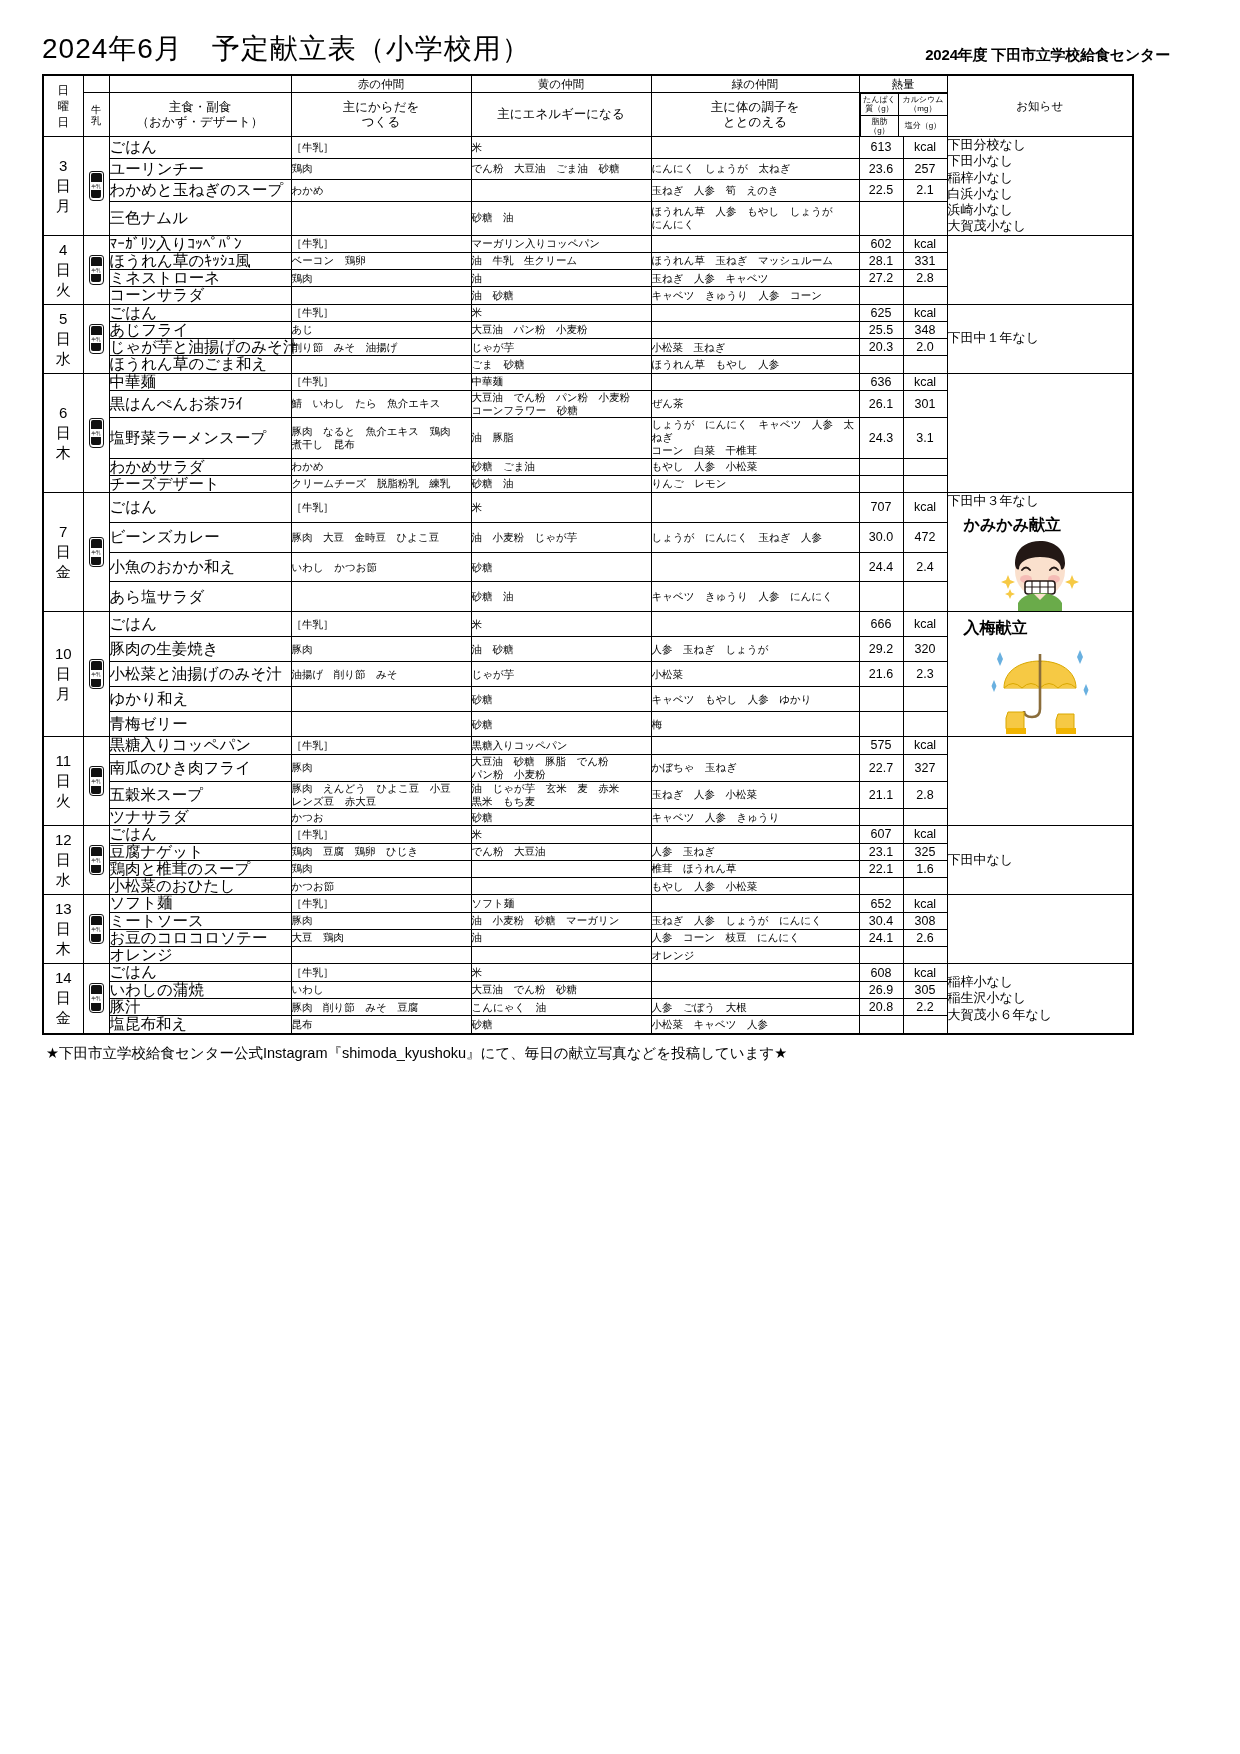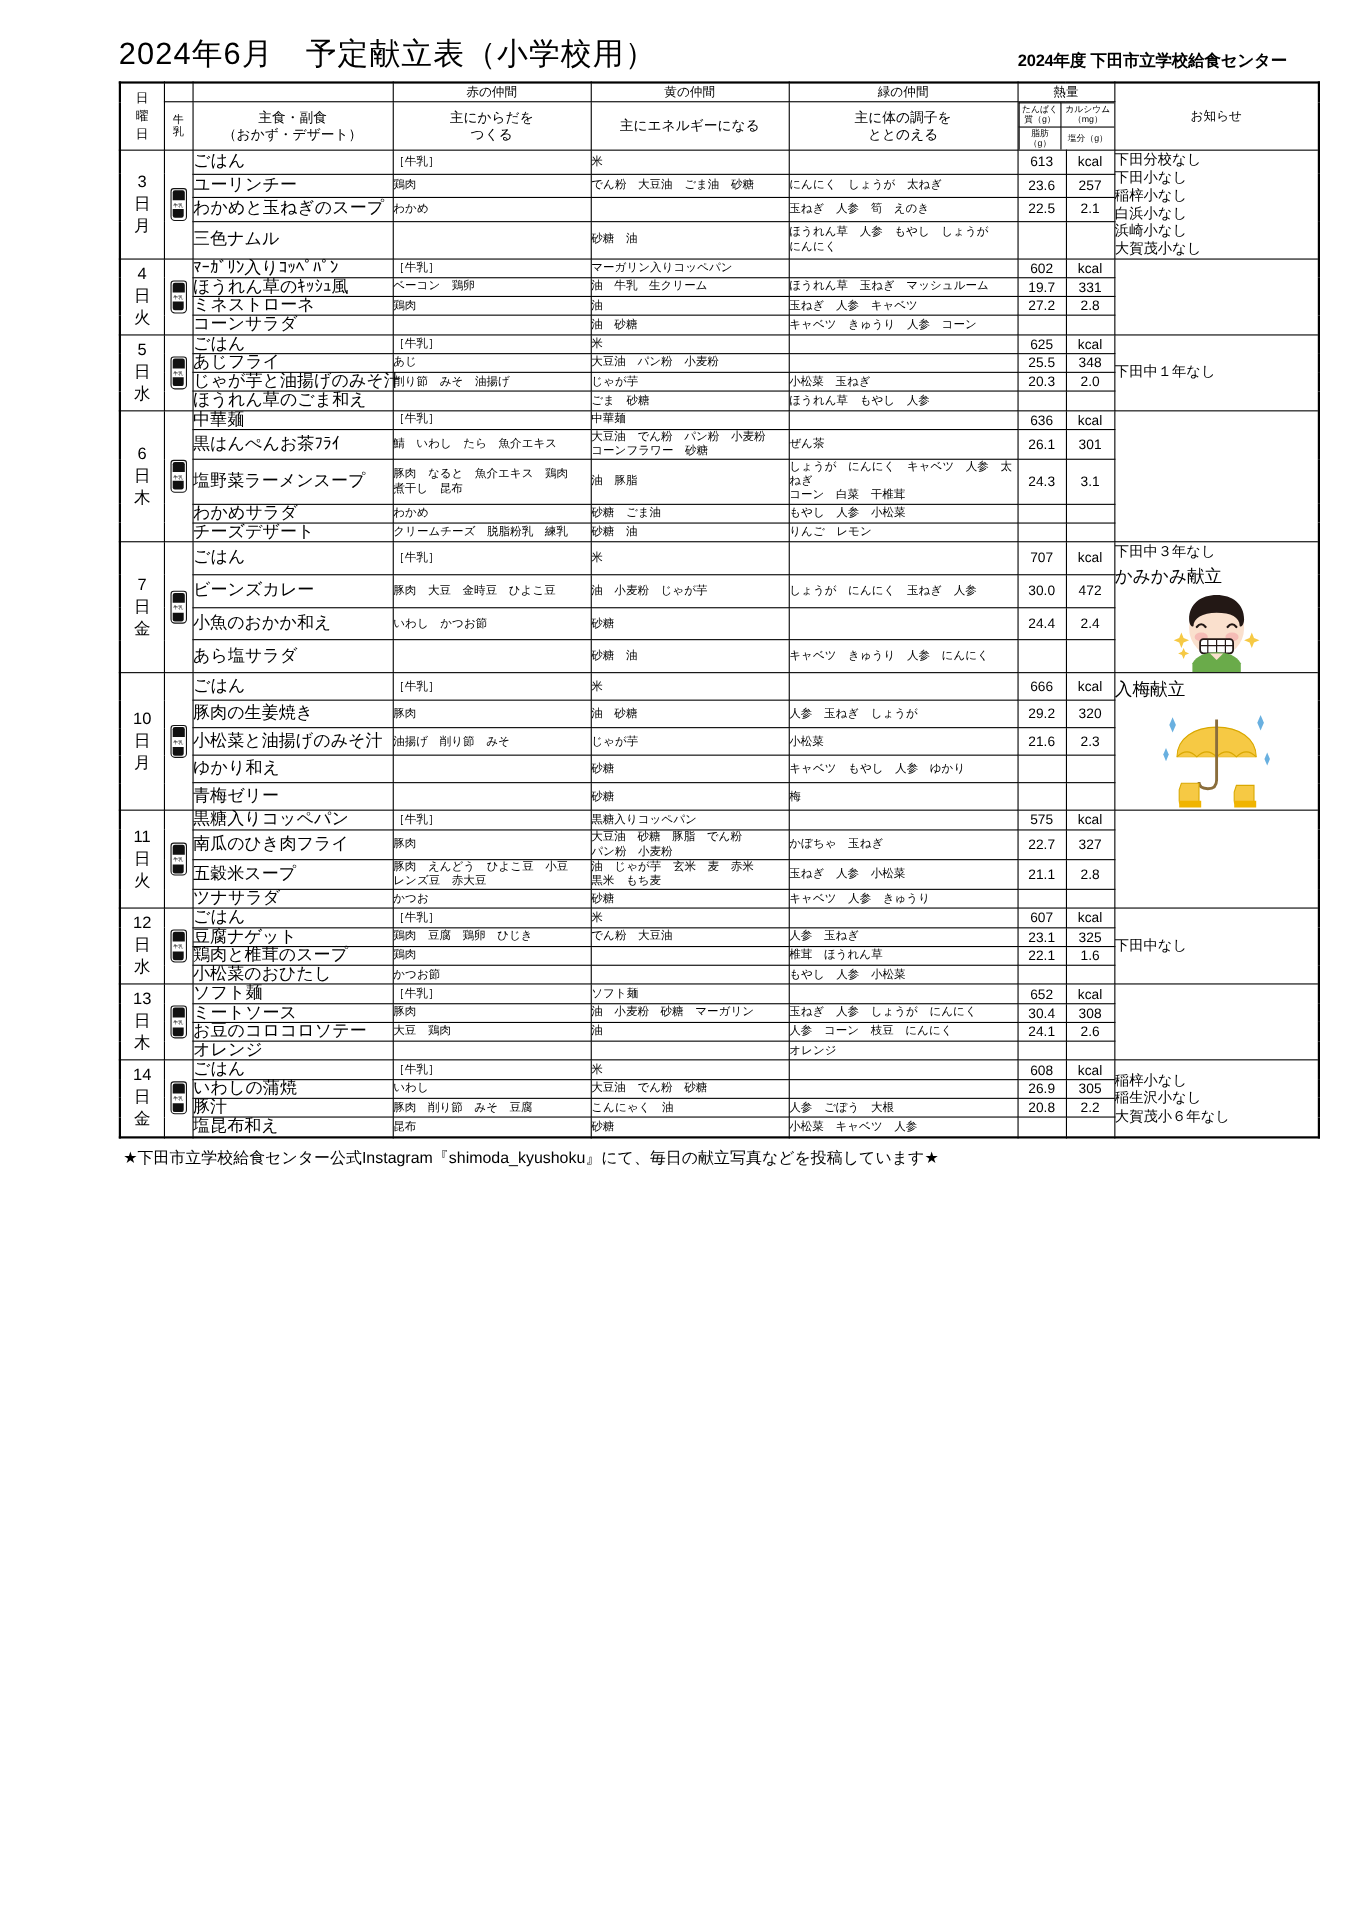--- a/index.html
+++ b/index.html
@@ -8,21 +8,21 @@
     margin: 0; padding: 0;
     background: #fff;
   }
   body {
     width: 1240px; height: 1754px;
     font-family: "Liberation Sans", "DejaVu Sans", sans-serif;
     color: #000;
     position: relative;
     overflow: hidden;
   }
-  .page { padding: 30px 70px 0 108px; }
+  .page { padding: 30px 70px 0 42px; }
 
   
   .title-row {
     display: flex;
     align-items: flex-end;
     justify-content: space-between;
     margin-bottom: 6px;
   }
   .doc-title {
     font-size: 28px;
@@ -156,21 +156,21 @@
   .milk-label {
     position: absolute;
     left: 0; right: 0; top: 12px;
     font-size: 4.5px;
     text-align: center;
     line-height: 5px;
     z-index: 2;
   }
 
   
-  .note-strong { font-weight: normal; font-size: 16px; display:block; margin: 6px 0 2px; }
+  .note-strong { font-weight: bold; font-size: 16px; display:block; margin: 6px 16px 2px; }
   .note-line { display:block; }
 
   
   .illus-smile { width: 92px; height: 74px; margin: 0 auto; display:block; }
   .illus-rain  { width: 120px; height: 96px; margin: 2px auto 0; display:block; }
 
   
   .footnotes {
     width: 1140px;
     margin-top: 10px;
@@ -361,21 +361,21 @@
           <td class="dish">ほうれん草のｷｯｼｭ風</td>
           <td class="ing">
             <div>ベーコン　鶏卵</div>
           </td>
           <td class="ing">
             <div>油　牛乳　生クリーム</div>
           </td>
           <td class="ing">
             <div>ほうれん草　玉ねぎ　マッシュルーム</div>
           </td>
-          <td class="num">19.7</td>
+          <td class="num">28.1</td>
           <td class="num">331</td>
         </tr>
         <tr>
           <td class="dish">ミネストローネ</td>
           <td class="ing">
             <div>鶏肉</div>
           </td>
           <td class="ing">
             <div>油</div>
           </td>

